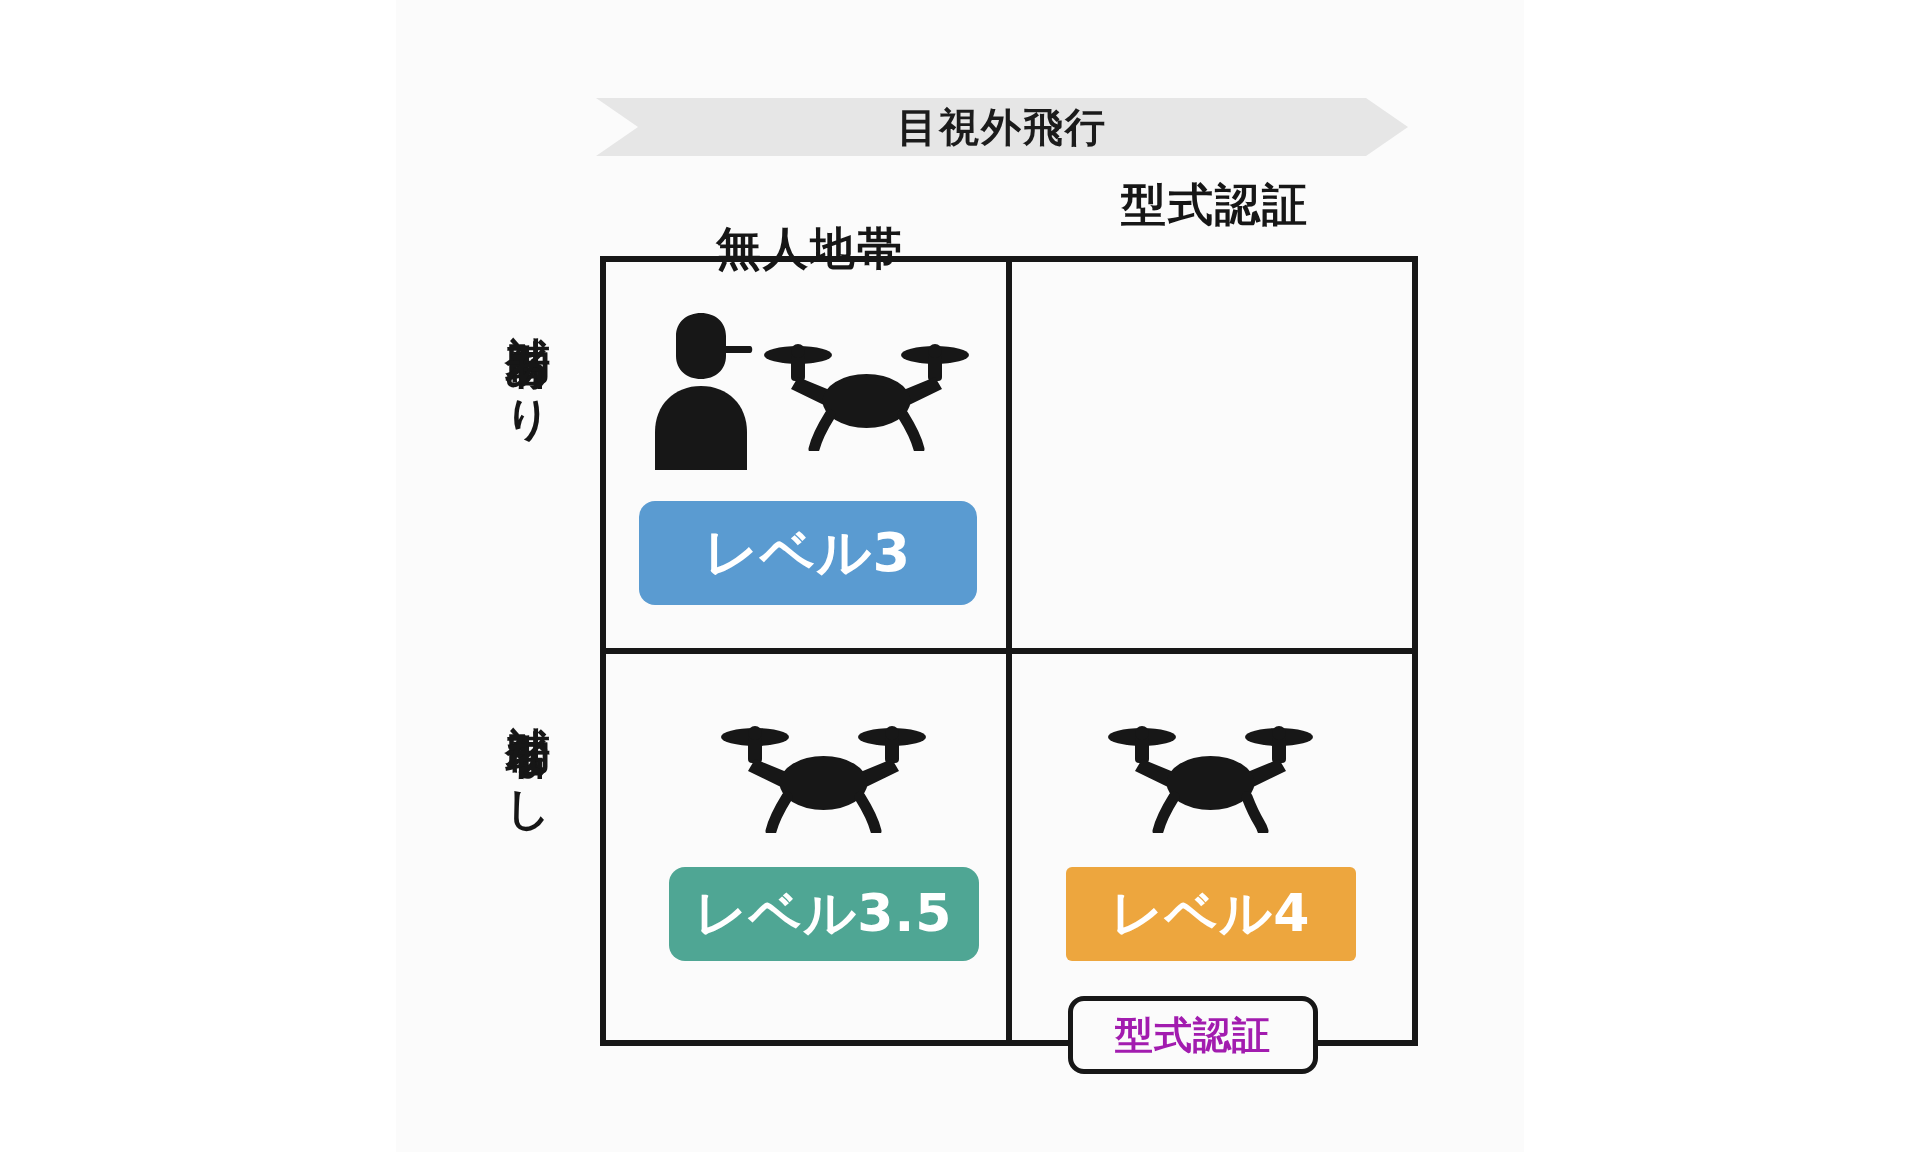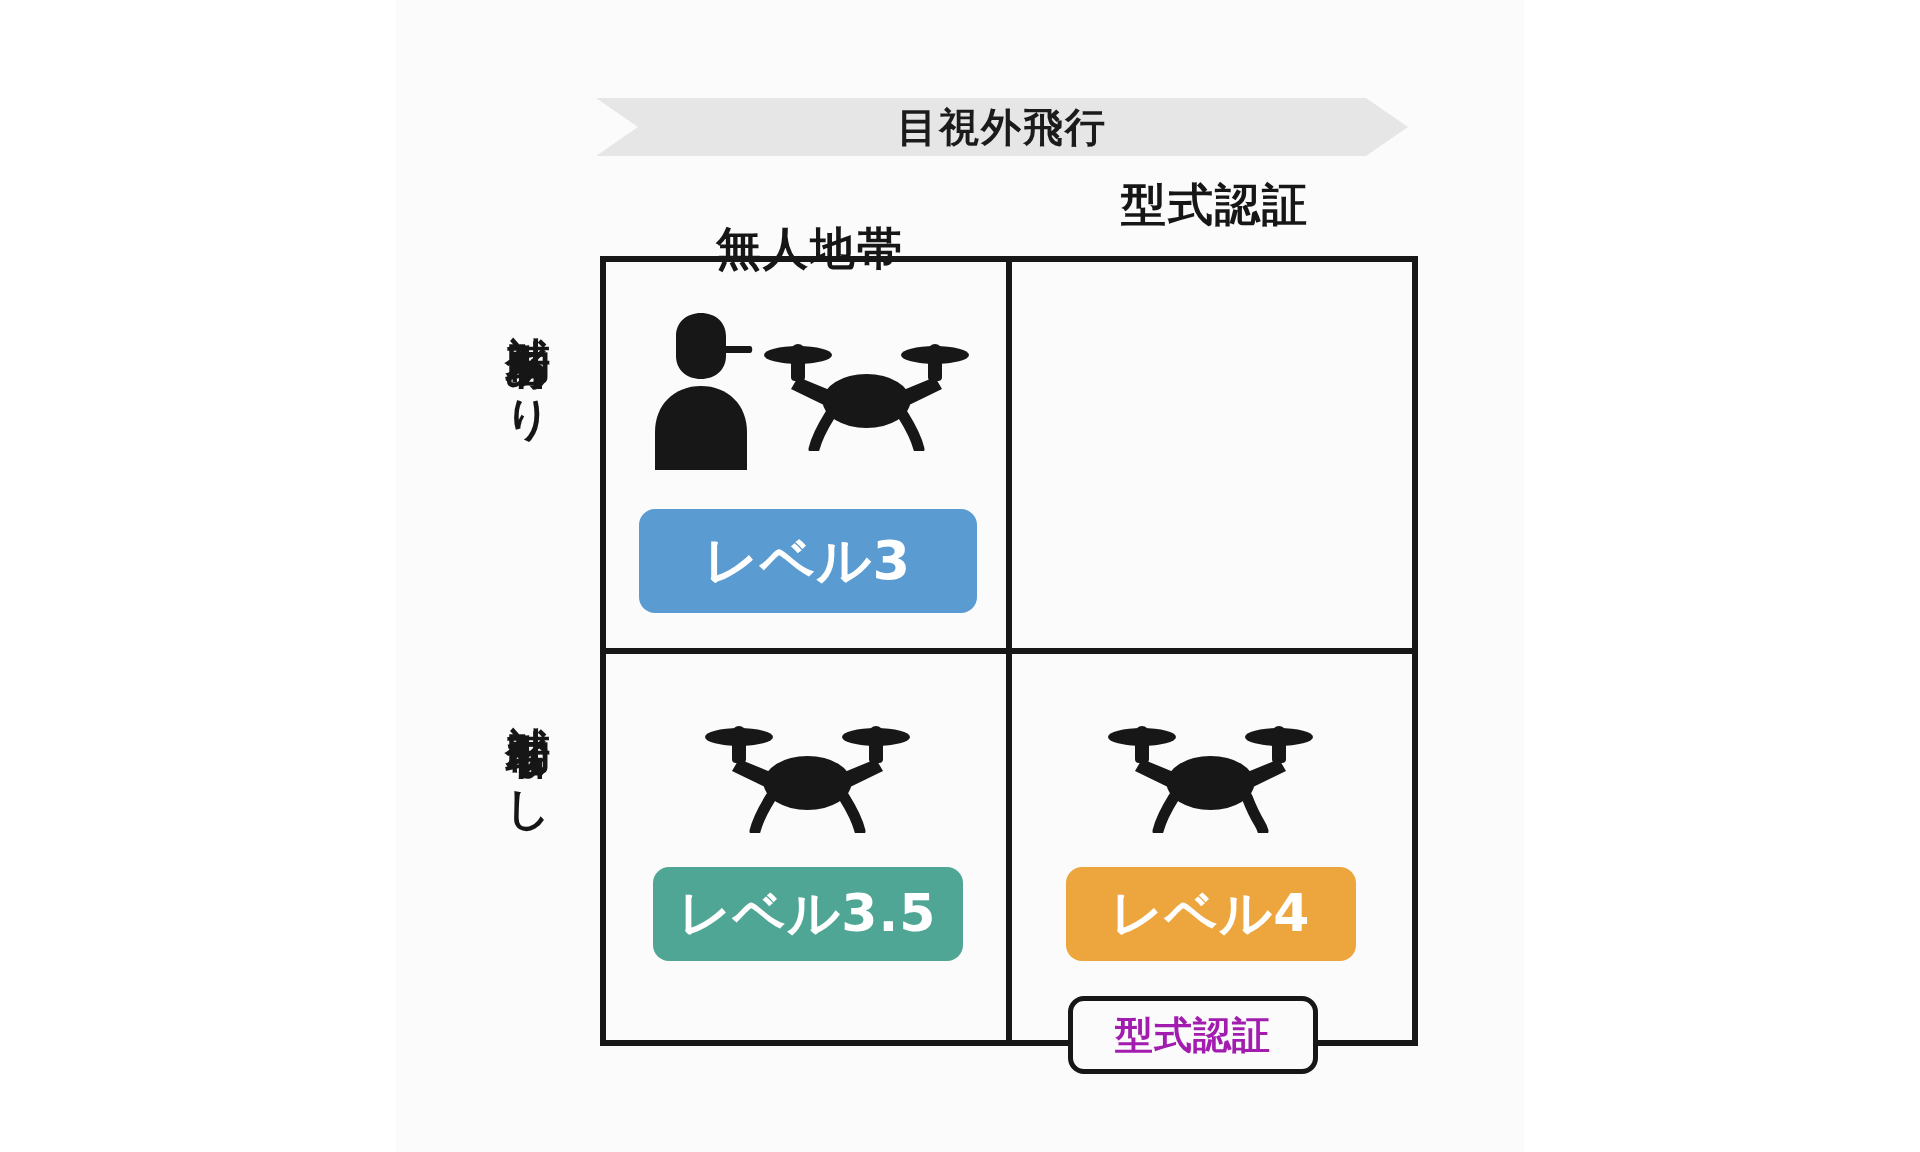--- a/index.html
+++ b/index.html
@@ -74,21 +74,21 @@
     position:absolute;left:0;top:50%;width:100%;height:6px;
     background:#171717;transform:translateY(-50%);
   }
 
   .cell{
     position:absolute;width:50%;height:50%;
     box-sizing:border-box;
   }
   .cell.r0c0{left:0;top:0;}
   .cell.r0c1{left:50%;top:0;}
-  .cell.r1c0{left:0;top:50%;}
+  .cell.r1c0{left:16px;top:50%;}
   .cell.r1c1{left:50%;top:50%;}
 
   .cell-inner{
     position:relative;width:100%;height:100%;
     display:flex;flex-direction:column;
     align-items:center;justify-content:flex-start;
   }
 
   
   .art{
@@ -105,23 +105,23 @@
   
   .badge{
     display:flex;align-items:center;justify-content:center;
     border-radius:16px;
     color:#ffffff;
     font-weight:700;
     letter-spacing:1px;
     font-family:"DejaVu Sans","Liberation Sans",sans-serif;
     box-sizing:border-box;
   }
-  .badge.lv3{width:338px;height:104px;font-size:54px;margin-top:10px;}
+  .badge.lv3{width:338px;height:104px;font-size:54px;margin-top:2px;}
   .badge.lv35{width:310px;height:94px;font-size:52px;margin-top:18px;}
-  .badge.lv4{width:290px;height:94px;font-size:52px;margin-top:18px;}
+  .badge.lv4{width:290px;height:94px;font-size:52px;margin-top:18px;border-radius:6px;}
 
   
   .cert{
     position:absolute;
     left:1068px;top:996px;
     width:250px;height:78px;
     background:#fbfbfb;
     border:5px solid #171717;
     border-radius:16px;
     display:flex;align-items:center;justify-content:center;

